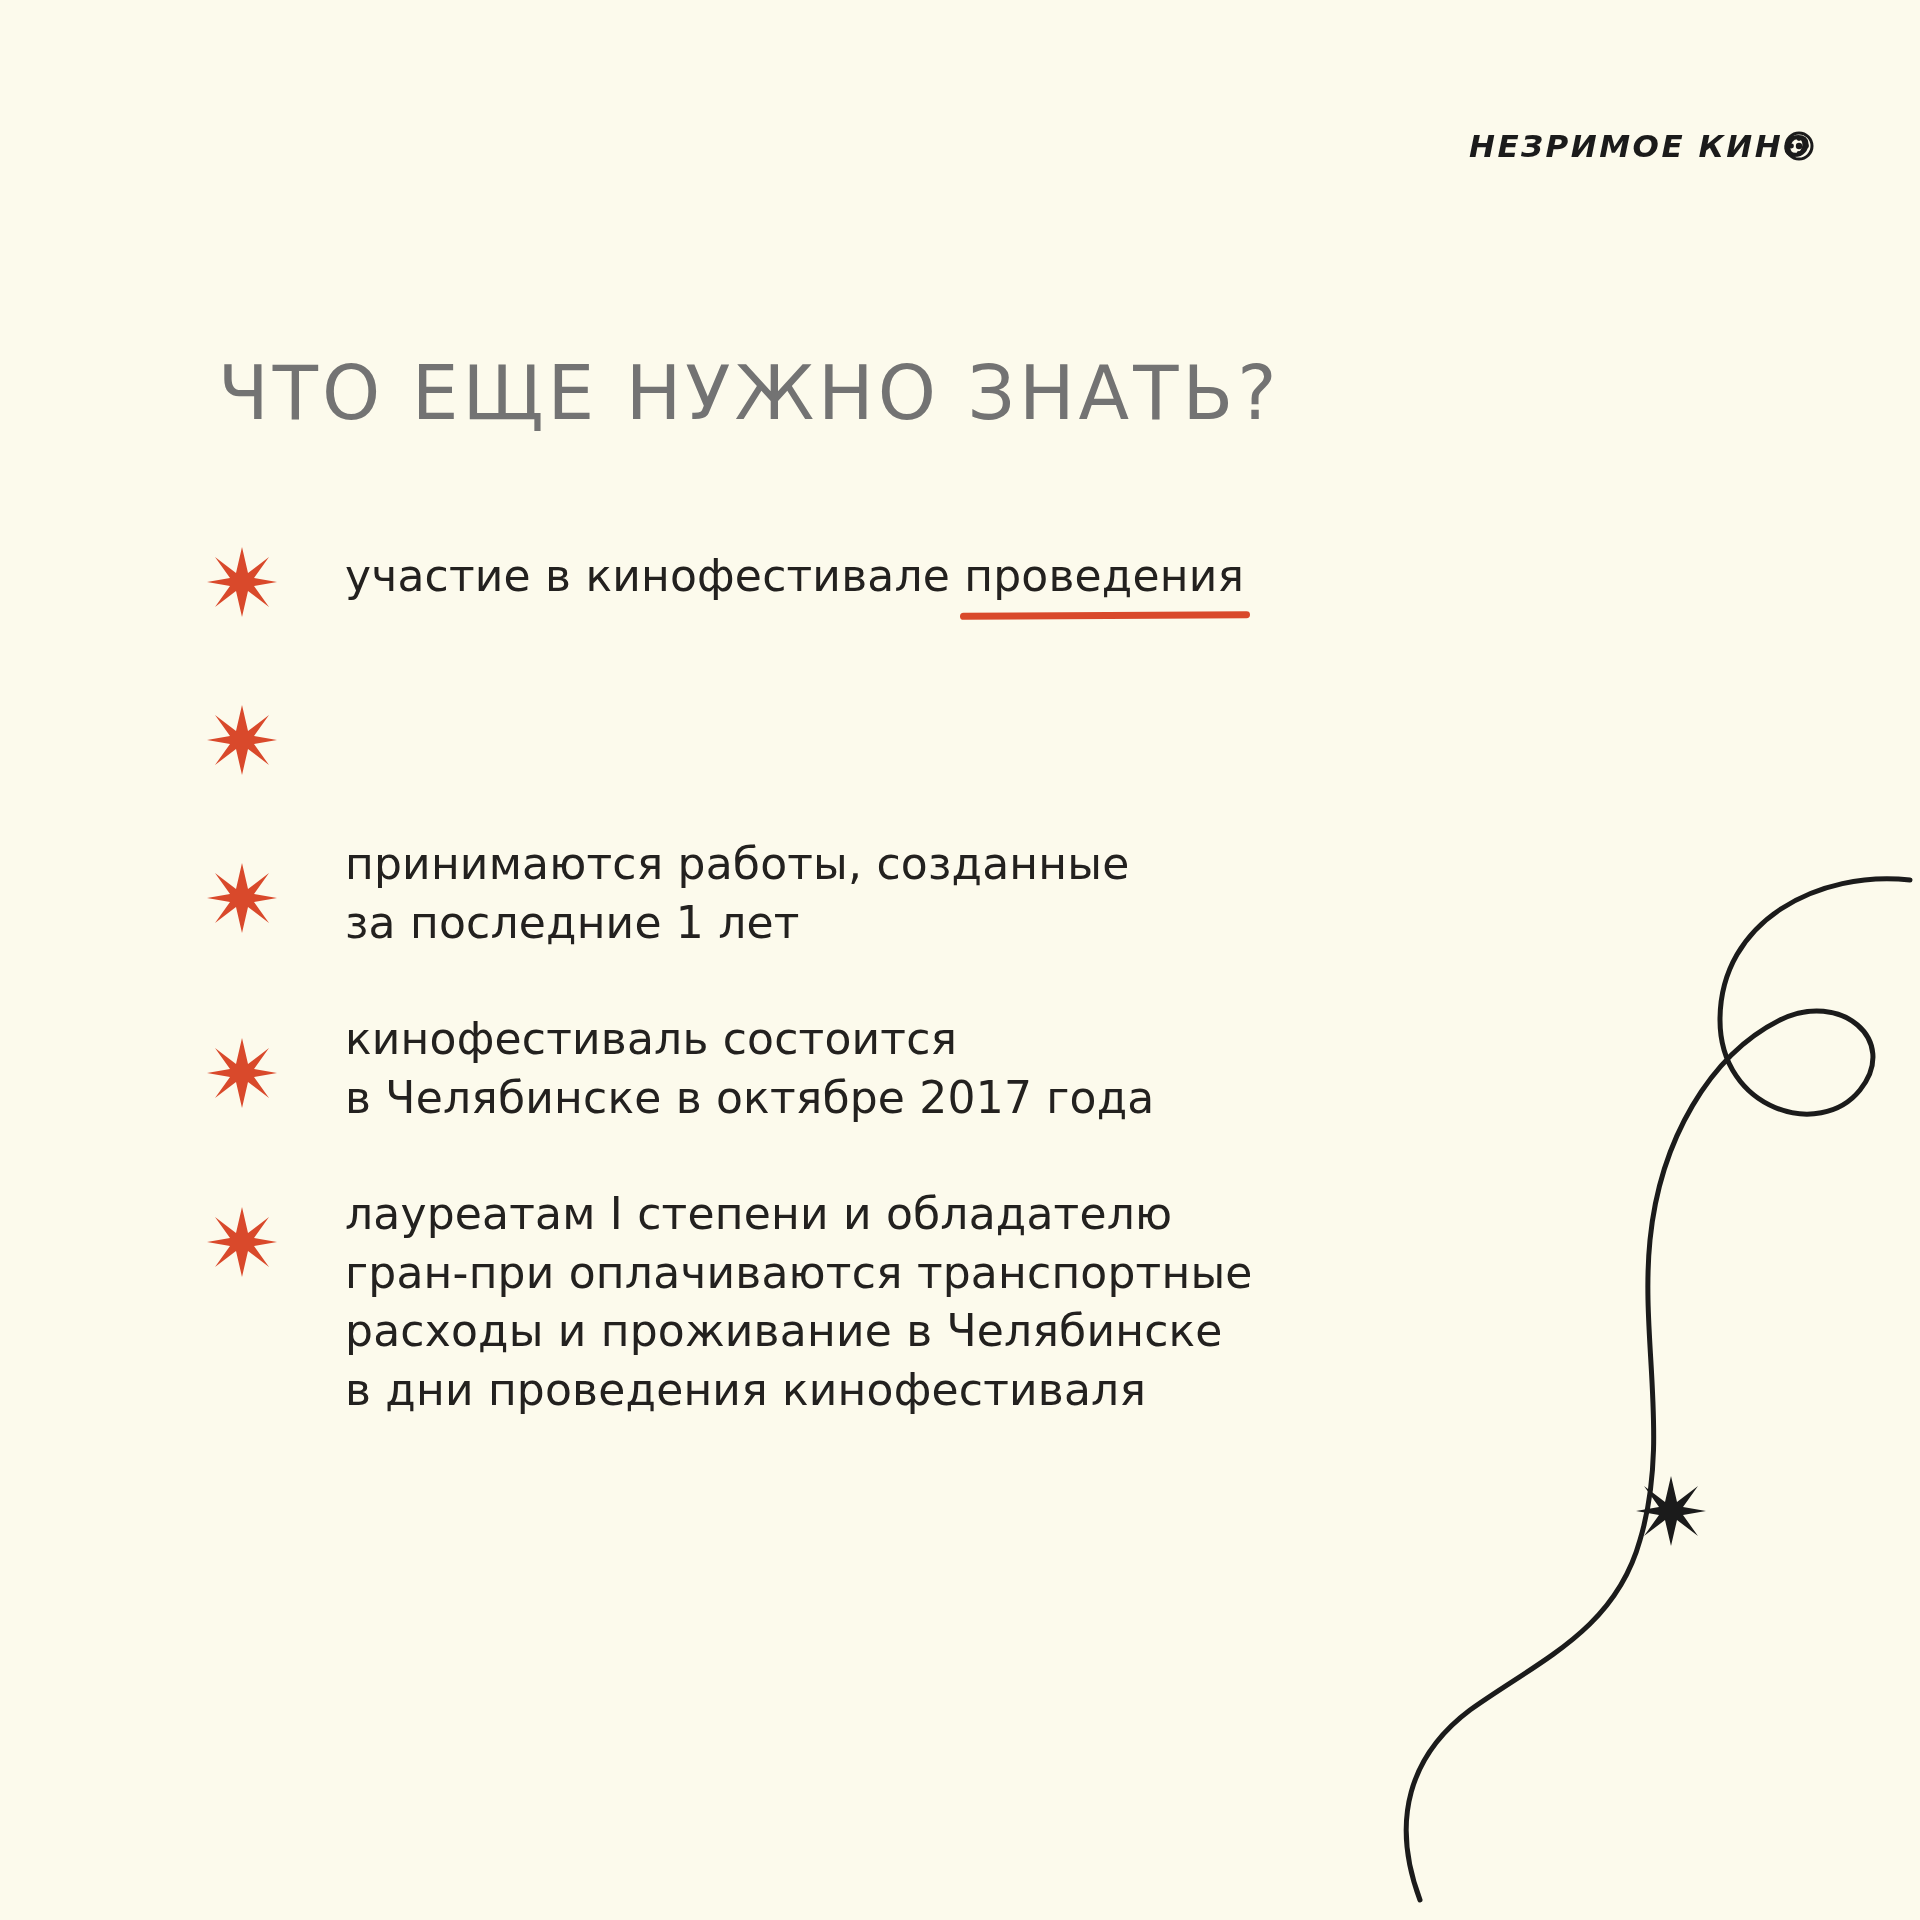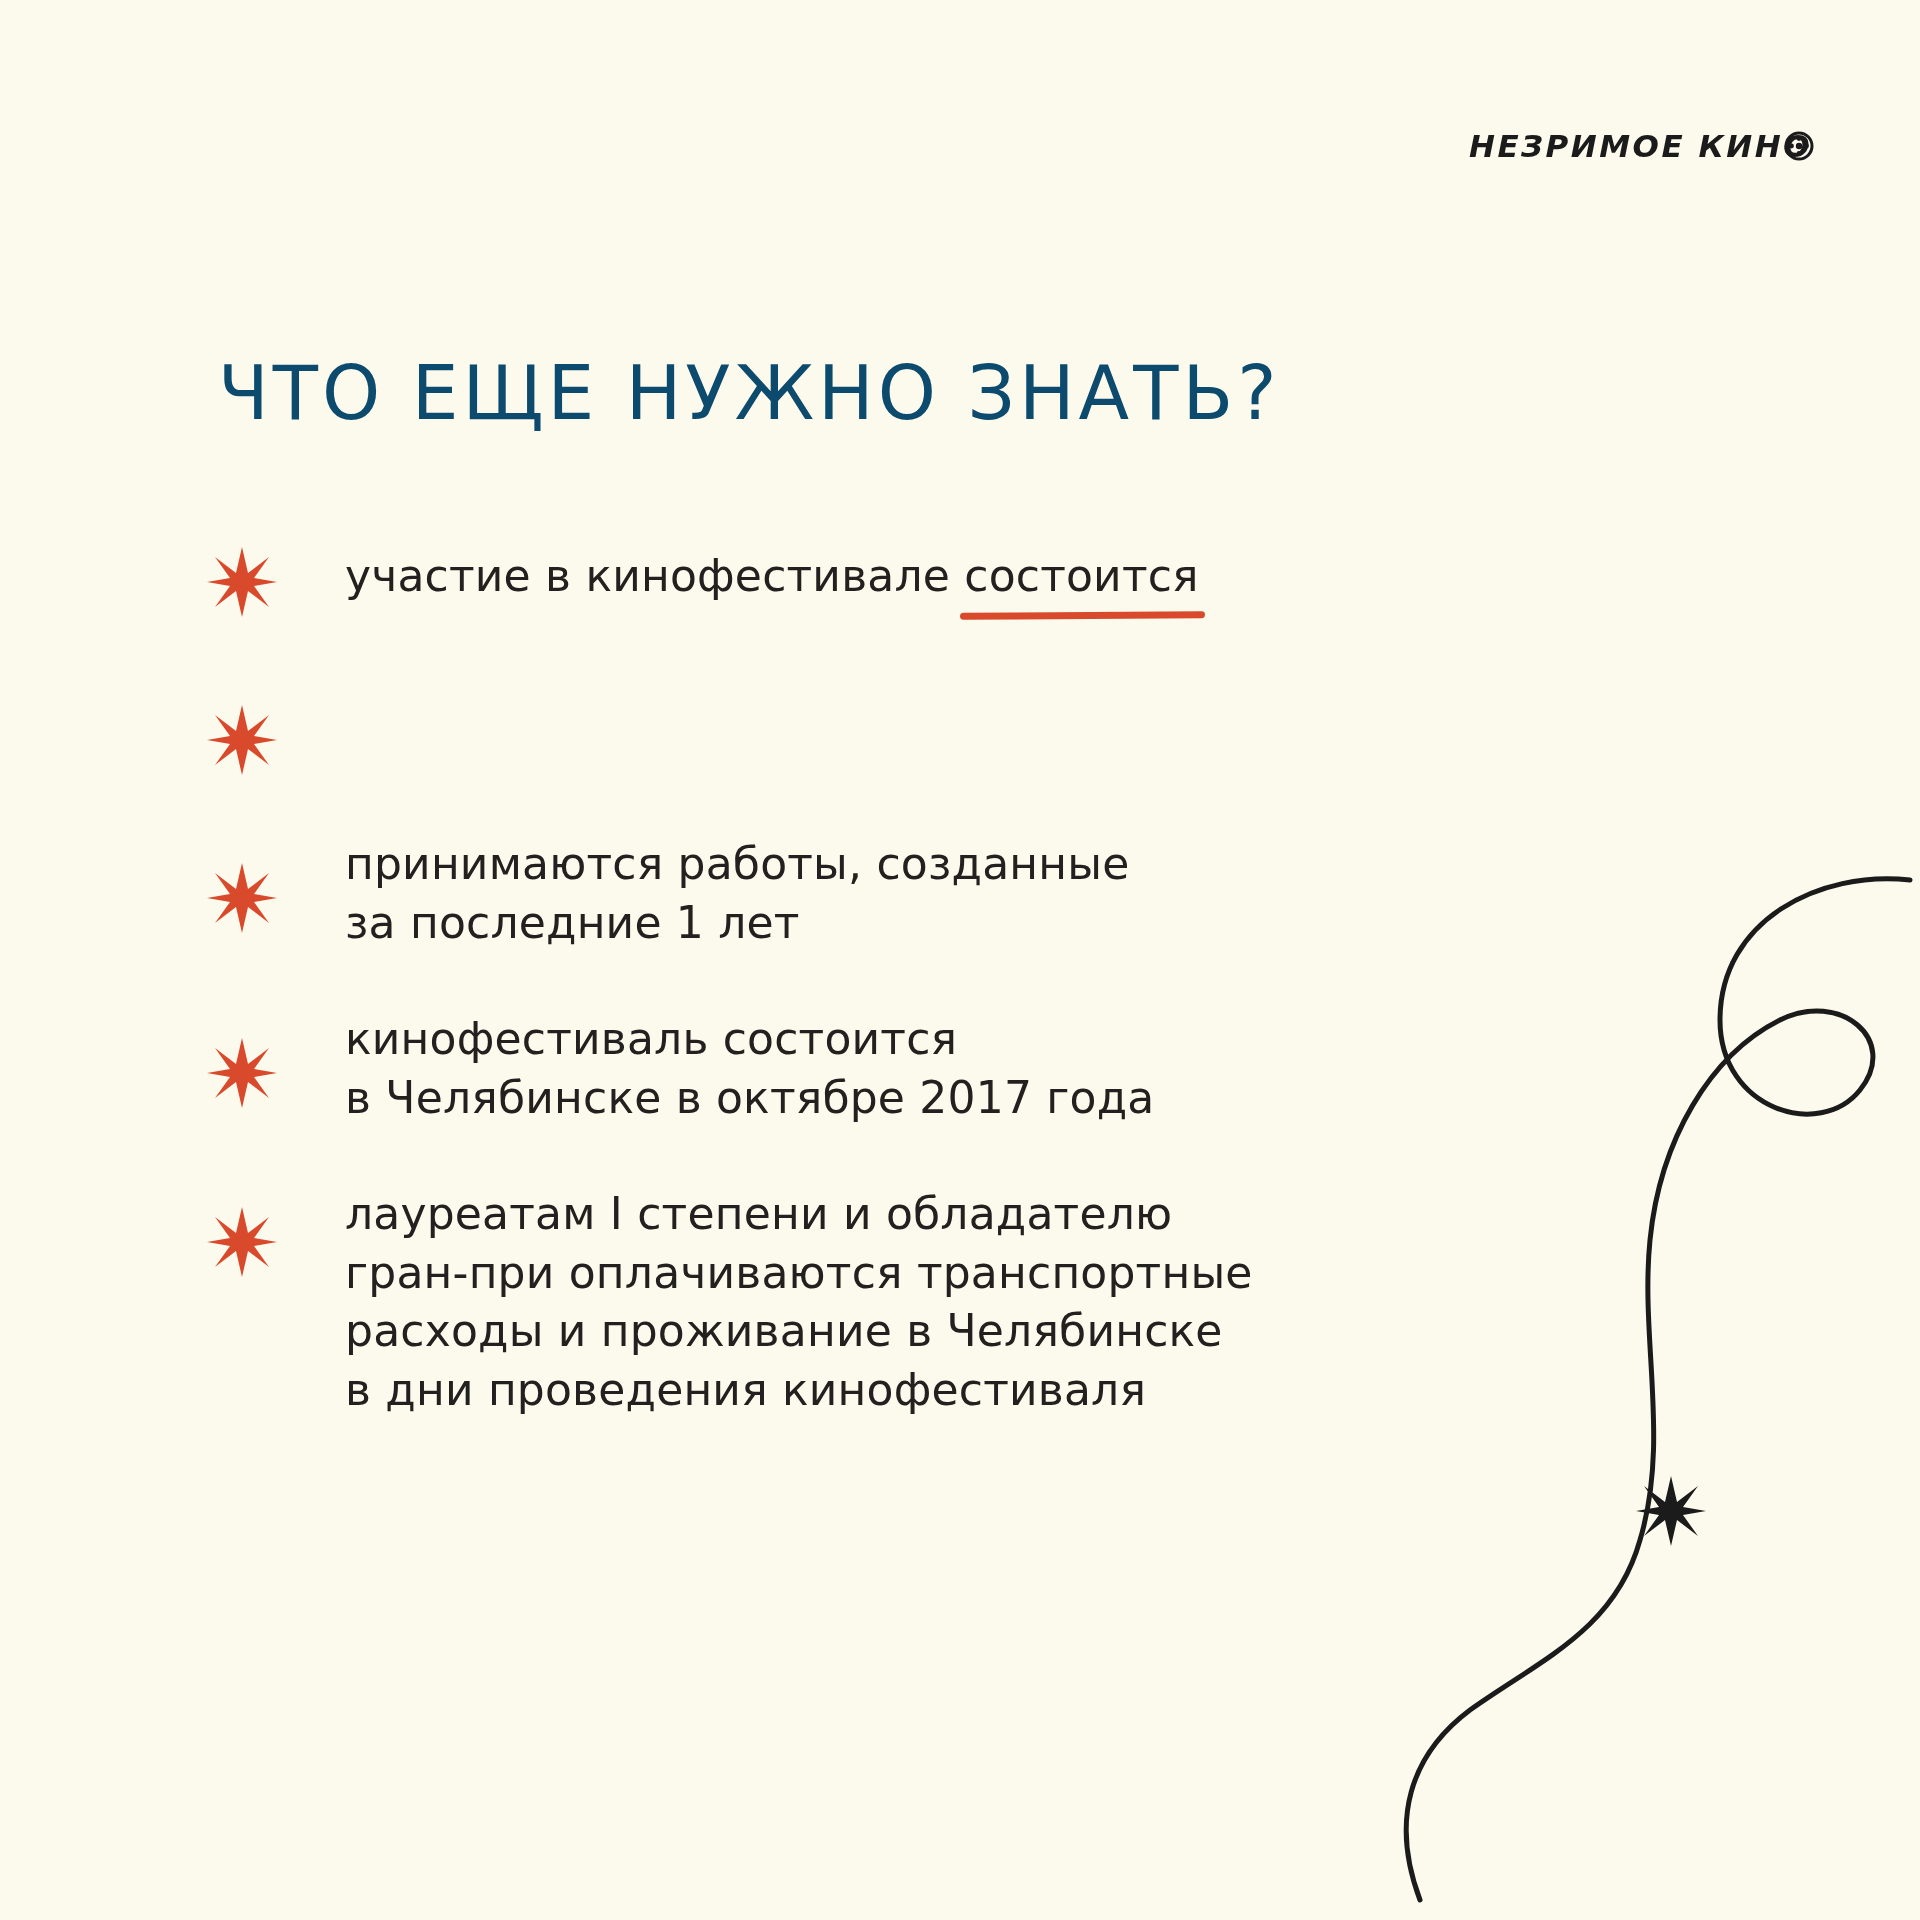--- a/index.html
+++ b/index.html
@@ -51,21 +51,21 @@
 
   
   .title {
     position: absolute;
     top: 300px;
     left: 218px;
     font-family: "DejaVu Sans", sans-serif;
     font-size: 74px;
     font-weight: 400;
     letter-spacing: 4px;
-    color: #0c4a6e;
+    color: #737373;
     white-space: nowrap;
   }
 
   
   .list {
     position: absolute;
     top: 545px;
     left: 205px;
     width: 1330px;
   }
@@ -157,21 +157,21 @@
   <h1 class="title">ЧТО ЕЩЕ НУЖНО ЗНАТЬ?</h1>
 
   <div class="list">
 
     <div class="list-item single">
       <span class="bullet">
         <svg width="74" height="74" viewBox="0 0 74 74" aria-hidden="true">
           <path d="M37 2 L43 28 L64 12 L49 33 L72 37 L49 41 L64 62 L43 46 L37 72 L31 46 L10 62 L25 41 L2 37 L25 33 L10 12 L31 28 Z" fill="#d9492b"></path>
         </svg>
       </span>
-      <span class="item-text"><span>участие в кинофестивале </span><span class="underlined">состоится</span></span>
+      <span class="item-text"><span>участие в кинофестивале </span><span class="underlined">проведения</span></span>
     </div>
 
     <div class="list-item multi">
       <span class="bullet">
         <svg width="74" height="74" viewBox="0 0 74 74" aria-hidden="true">
           <path d="M37 2 L43 28 L64 12 L49 33 L72 37 L49 41 L64 62 L43 46 L37 72 L31 46 L10 62 L25 41 L2 37 L25 33 L10 12 L31 28 Z" fill="#d9492b"></path>
         </svg>
       </span>
     </div>
 

